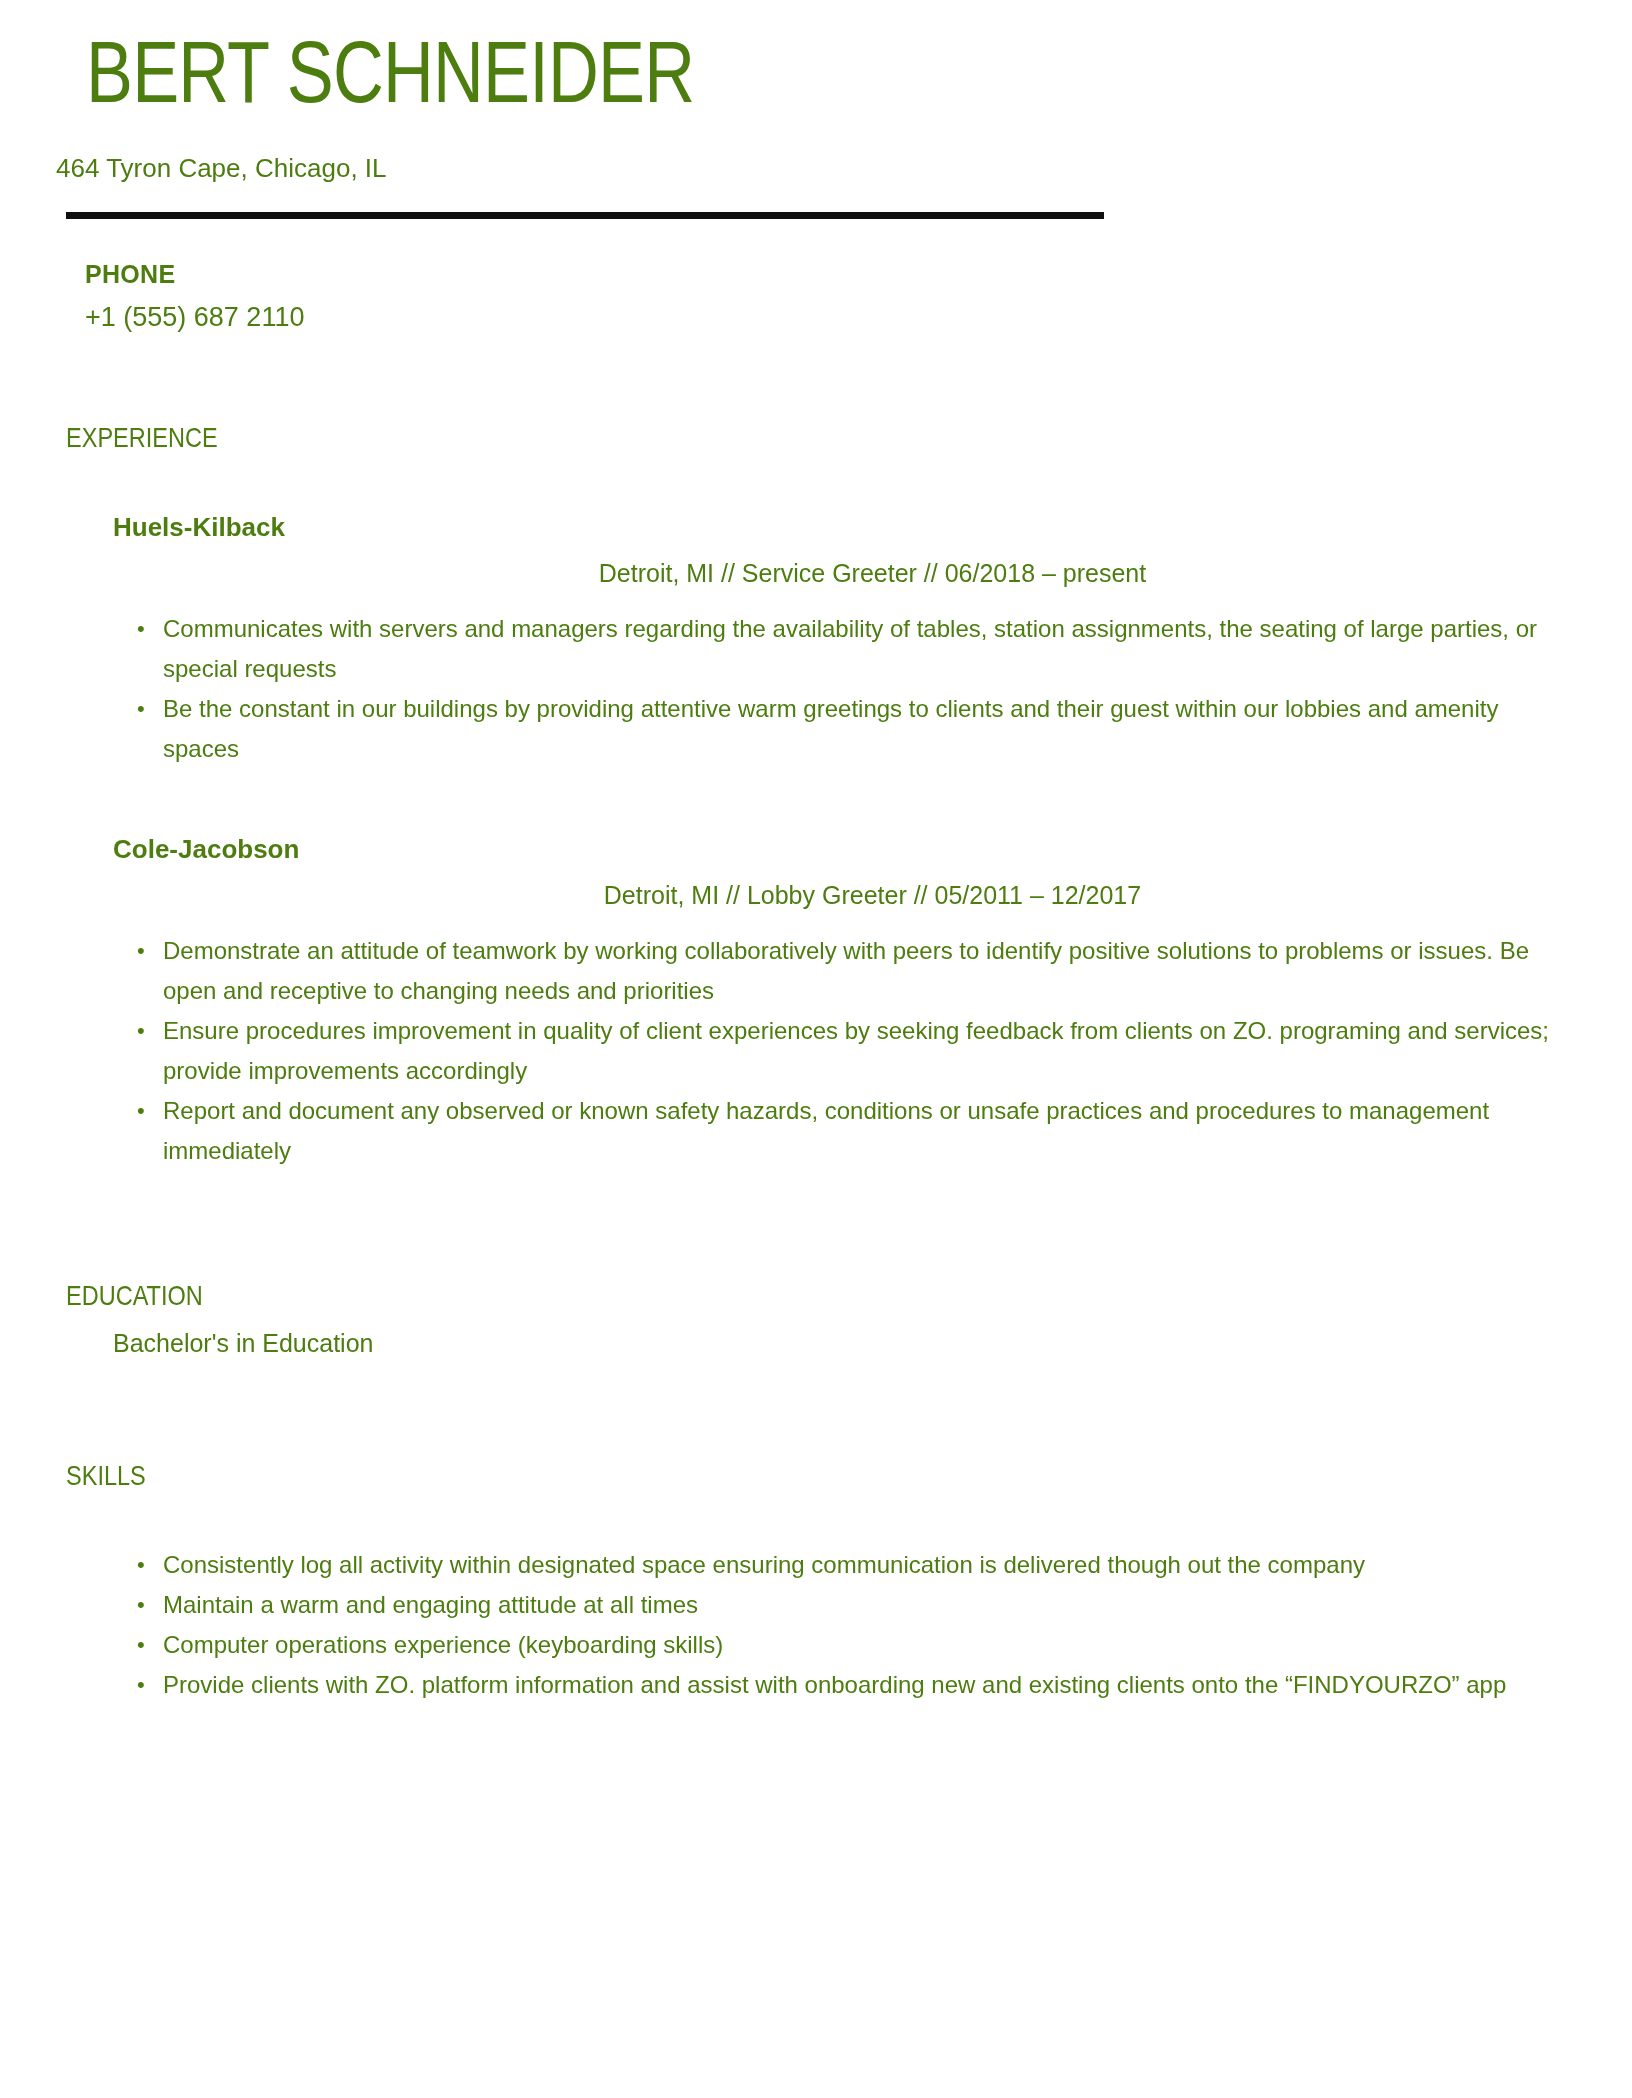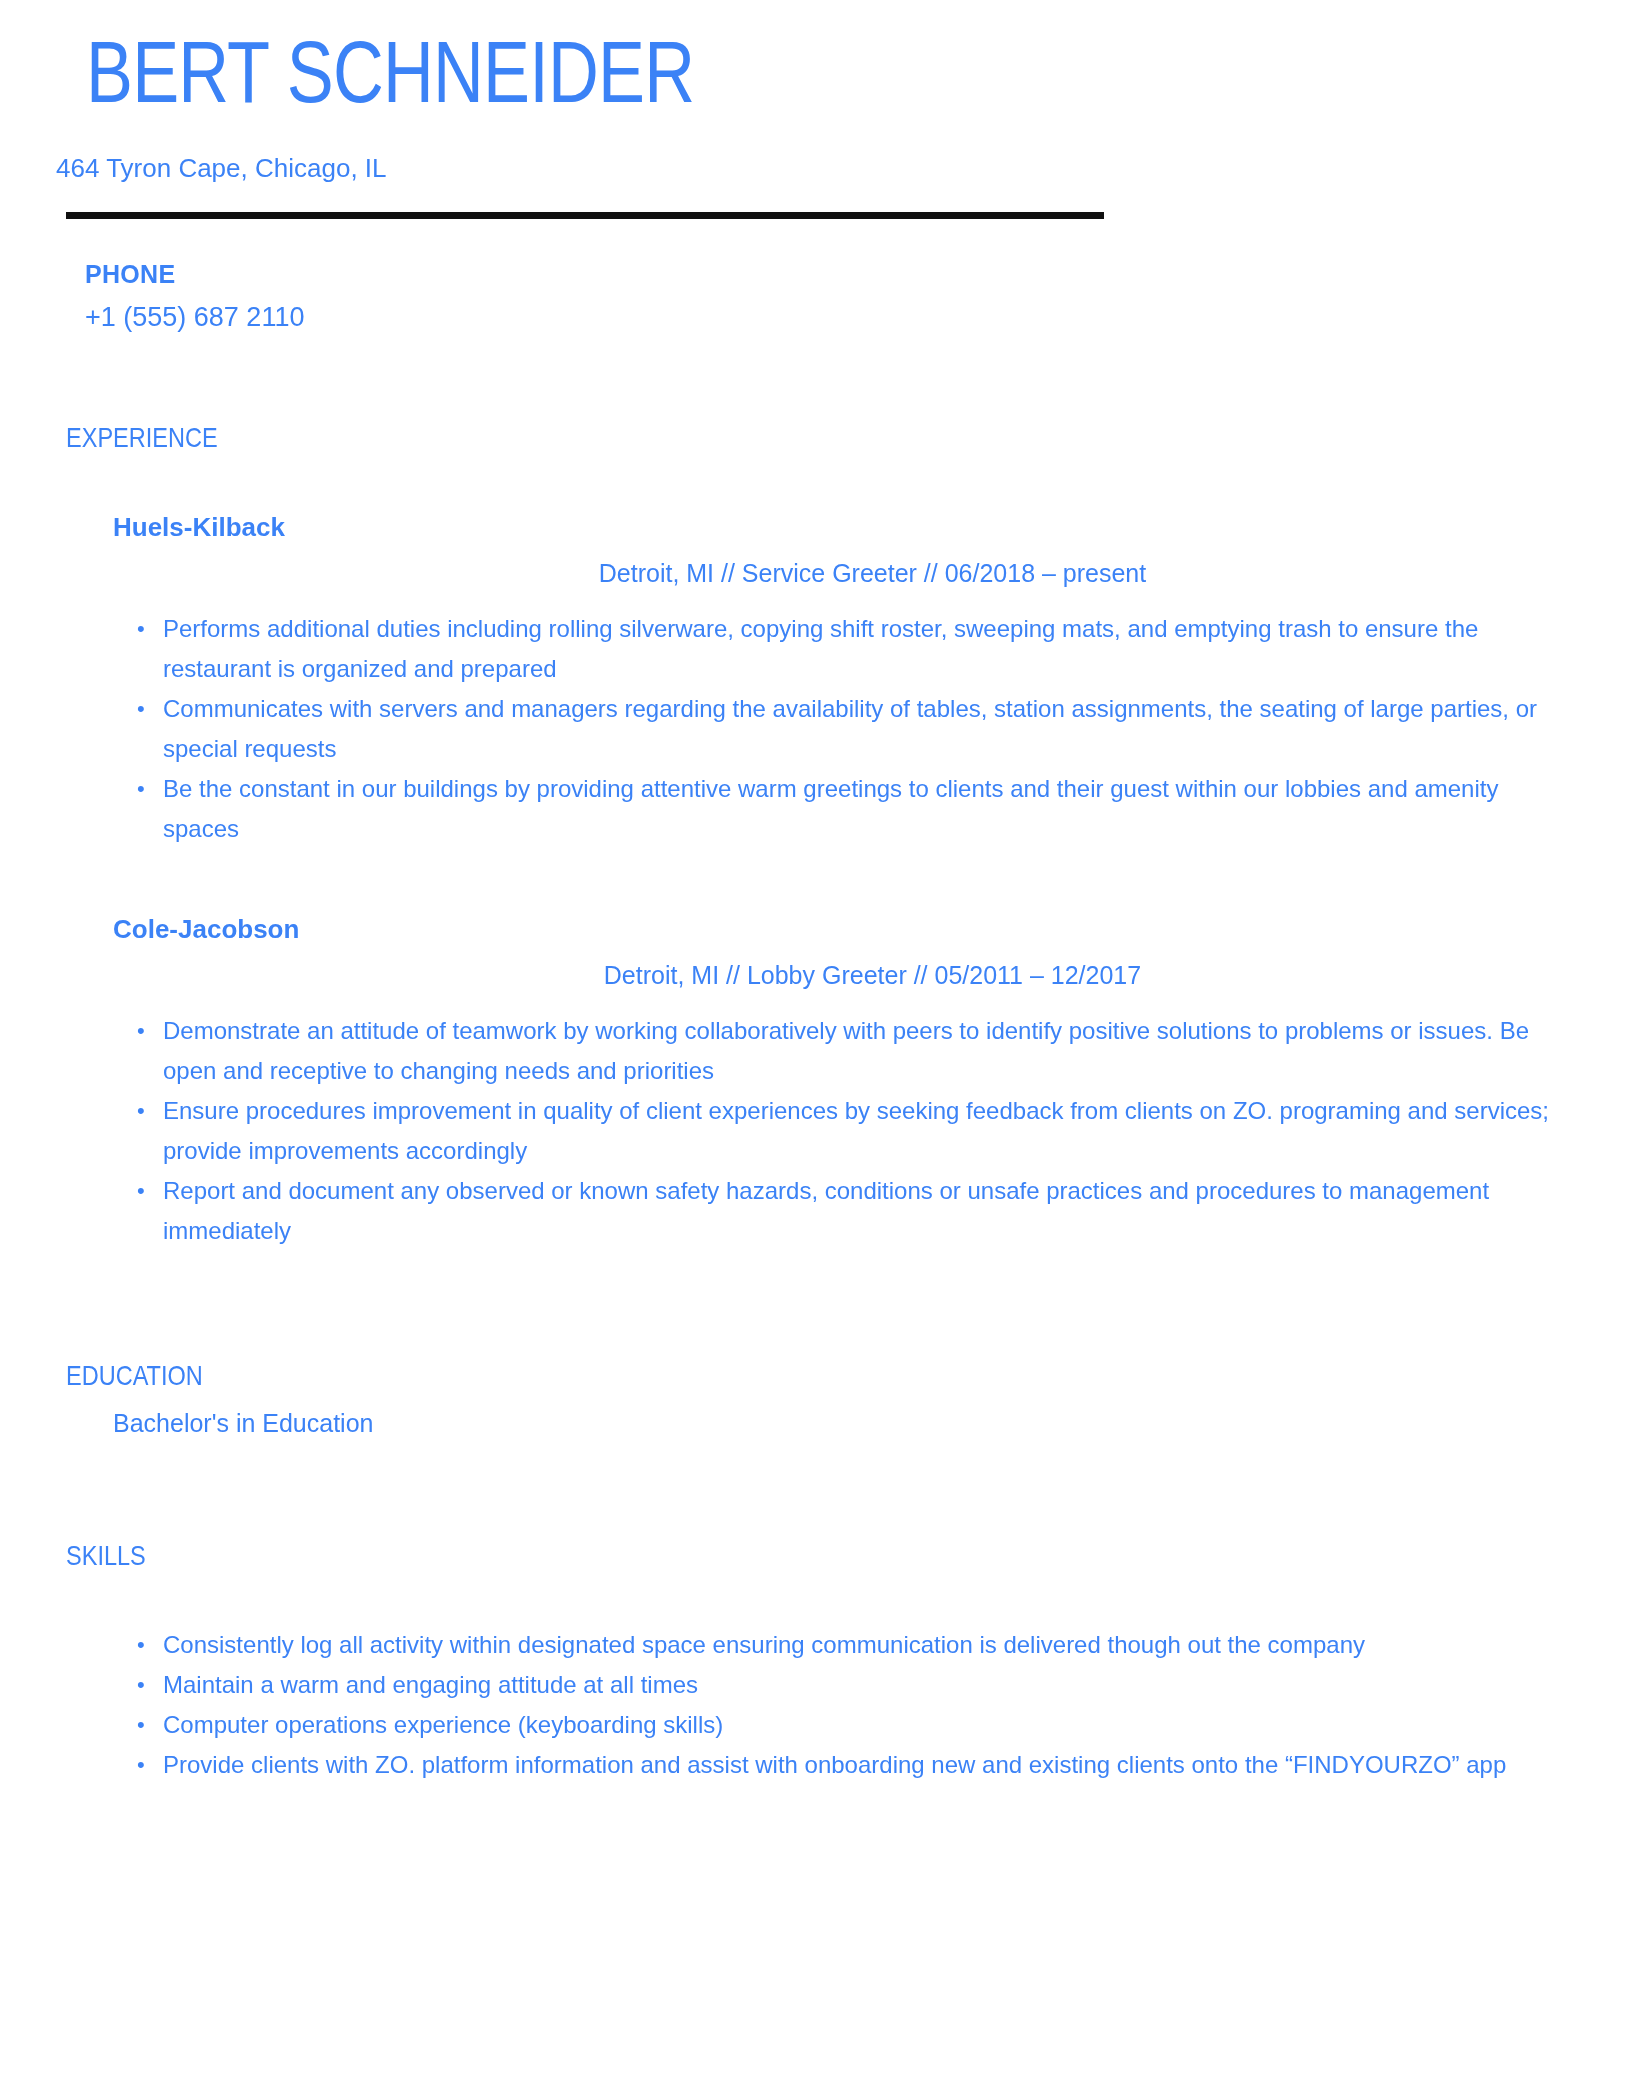--- a/index.html
+++ b/index.html
@@ -7,21 +7,21 @@
     padding: 0;
     background: #ffffff;
   }
   .page {
     position: relative;
     width: 1632px;
     height: 2098px;
     background: #ffffff;
     overflow: hidden;
     font-family: "Liberation Sans", "DejaVu Sans", sans-serif;
-    color: #3b82f6;
+    color: #4d7c0f;
     -webkit-font-smoothing: antialiased;
   }
   .name {
     margin: 26px 0 0 86px;
     font-size: 88px;
     line-height: 92px;
     font-weight: 400;
     white-space: nowrap;
     transform: scaleX(0.80);
     transform-origin: 0 50%;
@@ -118,21 +118,20 @@
   <p class="phone-label">PHONE</p>
   <p class="phone-value">+1 (555) 687 2110</p>
 
   <section>
     <h2 class="section-title experience">EXPERIENCE</h2>
 
     <div class="job">
       <h3 class="company">Huels-Kilback</h3>
       <p class="meta">Detroit, MI // Service Greeter // 06/2018 – present</p>
       <ul class="bullets">
-        <li>Performs additional duties including rolling silverware, copying shift roster, sweeping mats, and emptying trash to ensure the restaurant is organized and prepared</li>
         <li>Communicates with servers and managers regarding the availability of tables, station assignments, the seating of large parties, or special requests</li>
         <li>Be the constant in our buildings by providing attentive warm greetings to clients and their guest within our lobbies and amenity spaces</li>
       </ul>
     </div>
 
     <div class="job">
       <h3 class="company second">Cole-Jacobson</h3>
       <p class="meta">Detroit, MI // Lobby Greeter // 05/2011 – 12/2017</p>
       <ul class="bullets">
         <li>Demonstrate an attitude of teamwork by working collaboratively with peers to identify positive solutions to problems or issues. Be open and receptive to changing needs and priorities</li>

